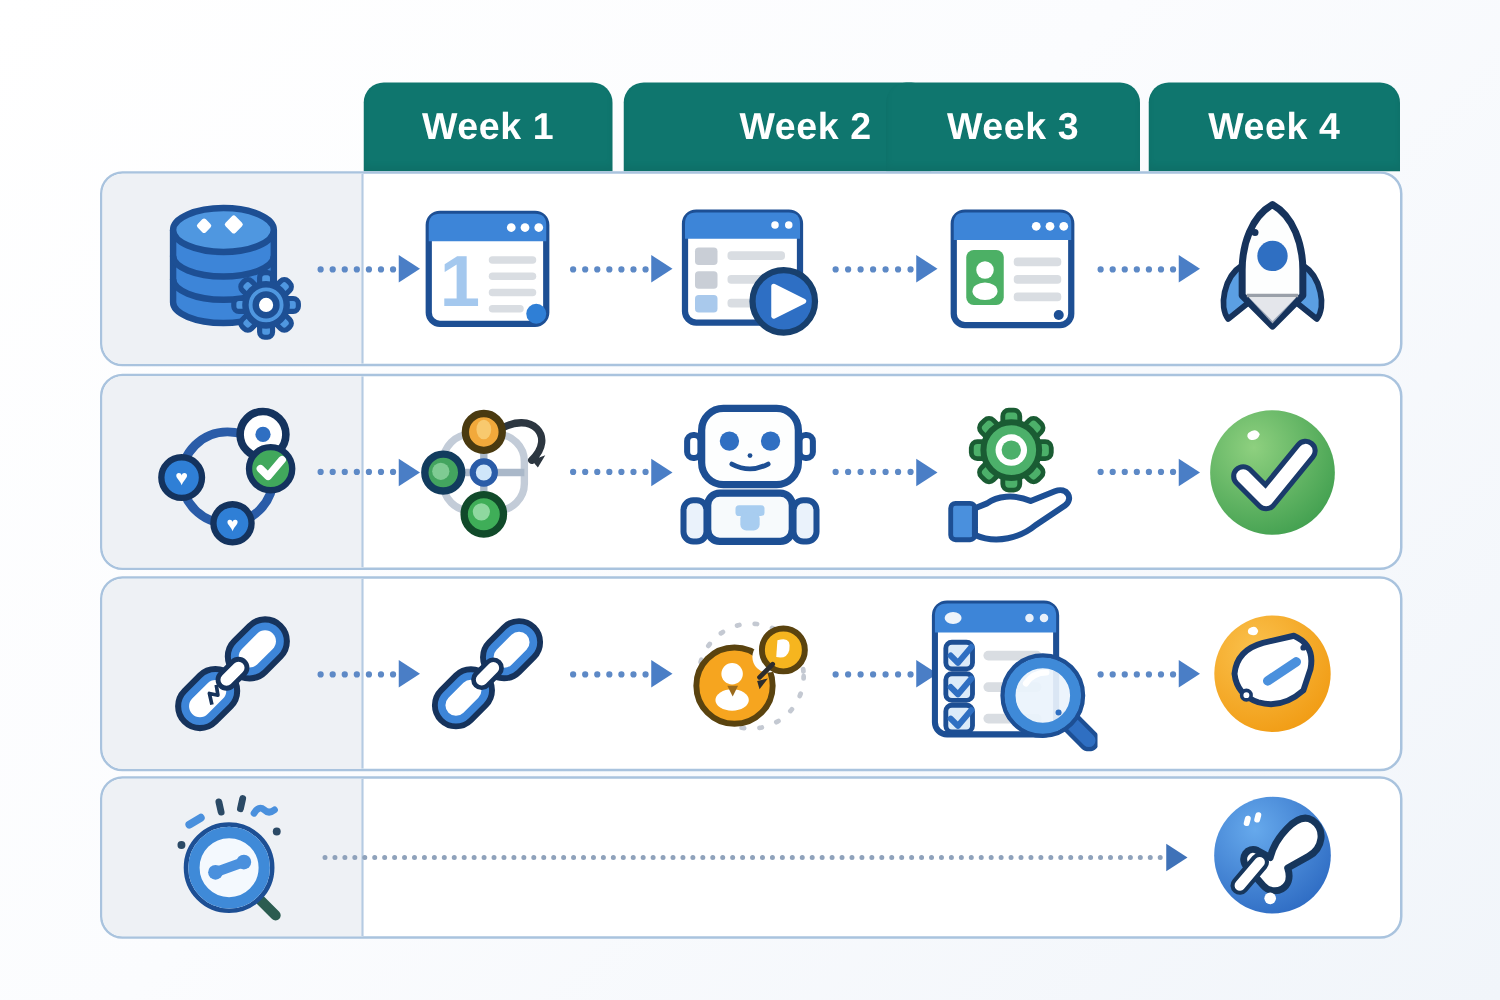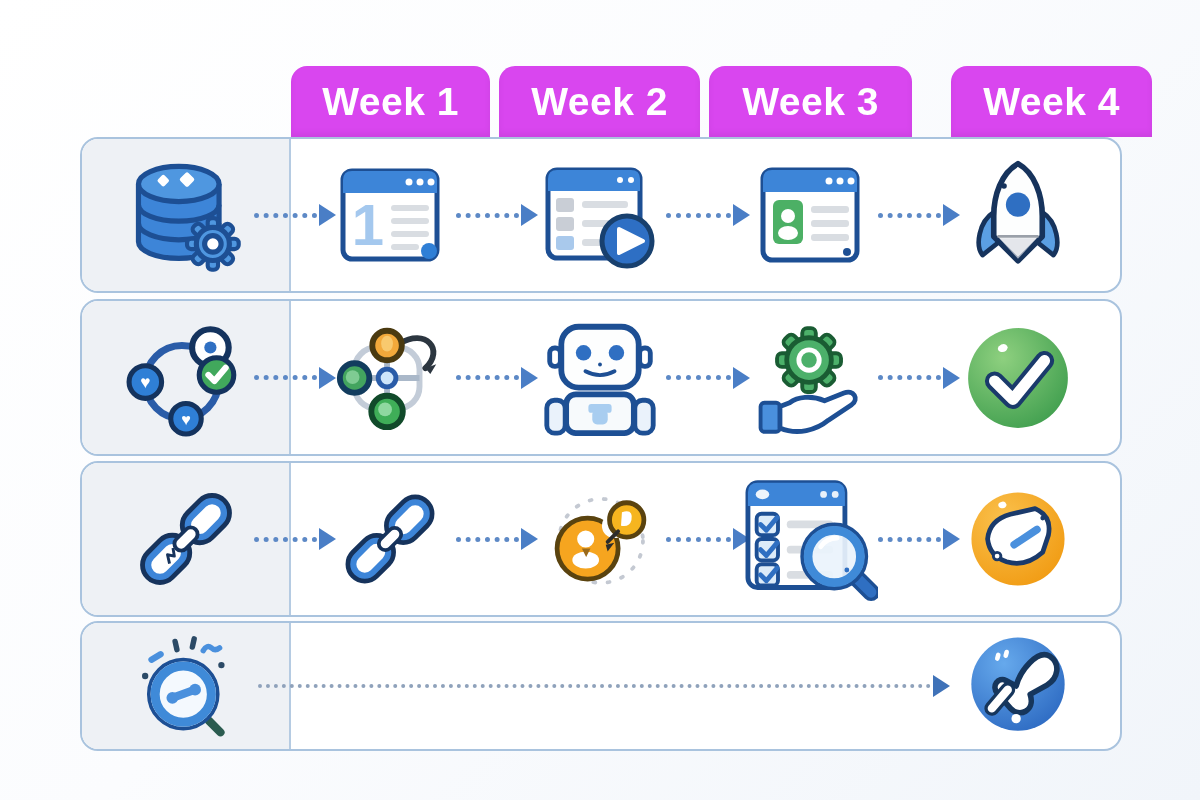--- a/index.html
+++ b/index.html
@@ -7,30 +7,30 @@
     width:1200px;height:800px;overflow:hidden;
     font-family:"Liberation Sans",sans-serif;
     background:linear-gradient(135deg,#ffffff 0%,#fbfcfe 45%,#f1f5fa 100%);
     position:relative;
   }
   .stage{position:absolute;inset:0;}
 
   
   .tab{
     position:absolute;top:66px;height:71px;
-    background:#d946ef;
+    background:#0f766e;
     border-radius:16px 16px 0 0;
     display:flex;align-items:center;justify-content:center;
-    color:#ffffff;font-size:39px;font-weight:bold;letter-spacing:.5px;
+    color:#ffffff;font-size:30px;font-weight:bold;letter-spacing:.5px;
     box-shadow:inset 0 -4px 6px rgba(0,0,0,.06);
   }
   .tab-1{left:291px;width:199px;}
-  .tab-2{left:499px;width:201px;}
+  .tab-2{left:499px;width:201px;padding-left:45px;}
   .tab-3{left:709px;width:203px;text-align:center;}
-  .tab-4{left:919px;width:201px;margin-left:32px;}
+  .tab-4{left:919px;width:201px;}
 
   
   .row{
     position:absolute;left:80px;width:1042px;
     background:#ffffff;
     border:2px solid #a9c3de;
     border-radius:18px;
     box-sizing:border-box;
   }
   .row-1{top:137px;height:156px;}

